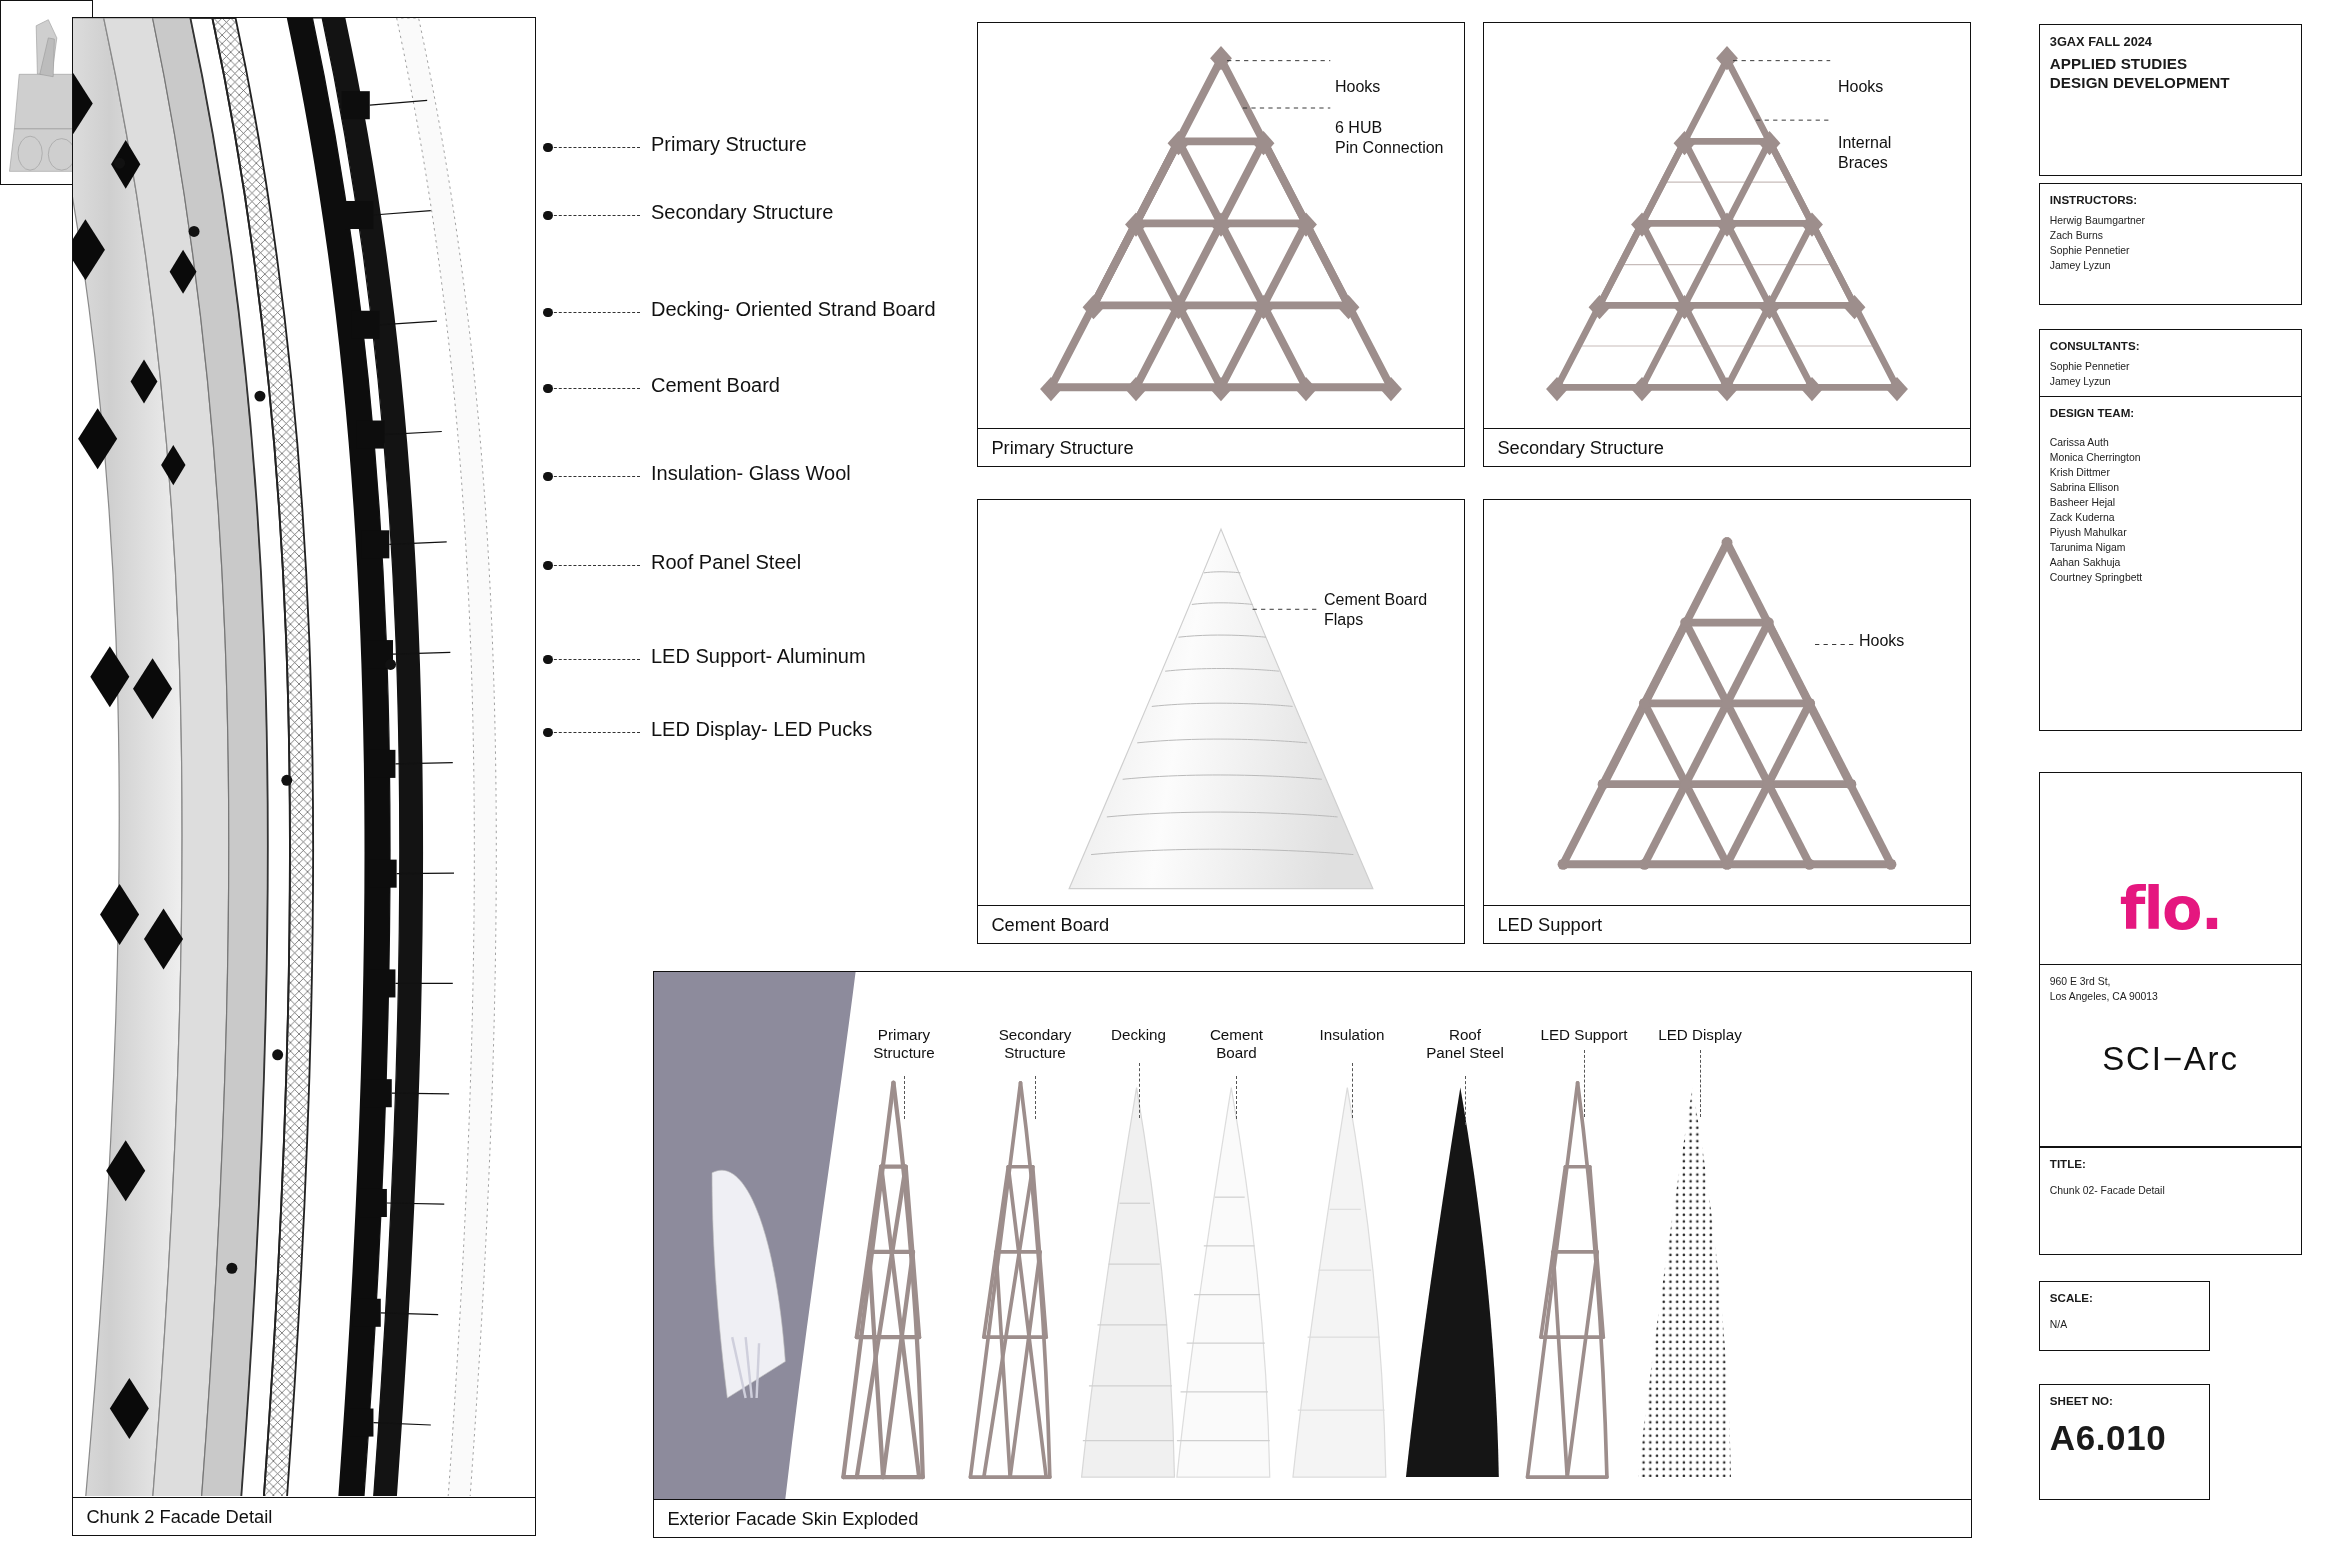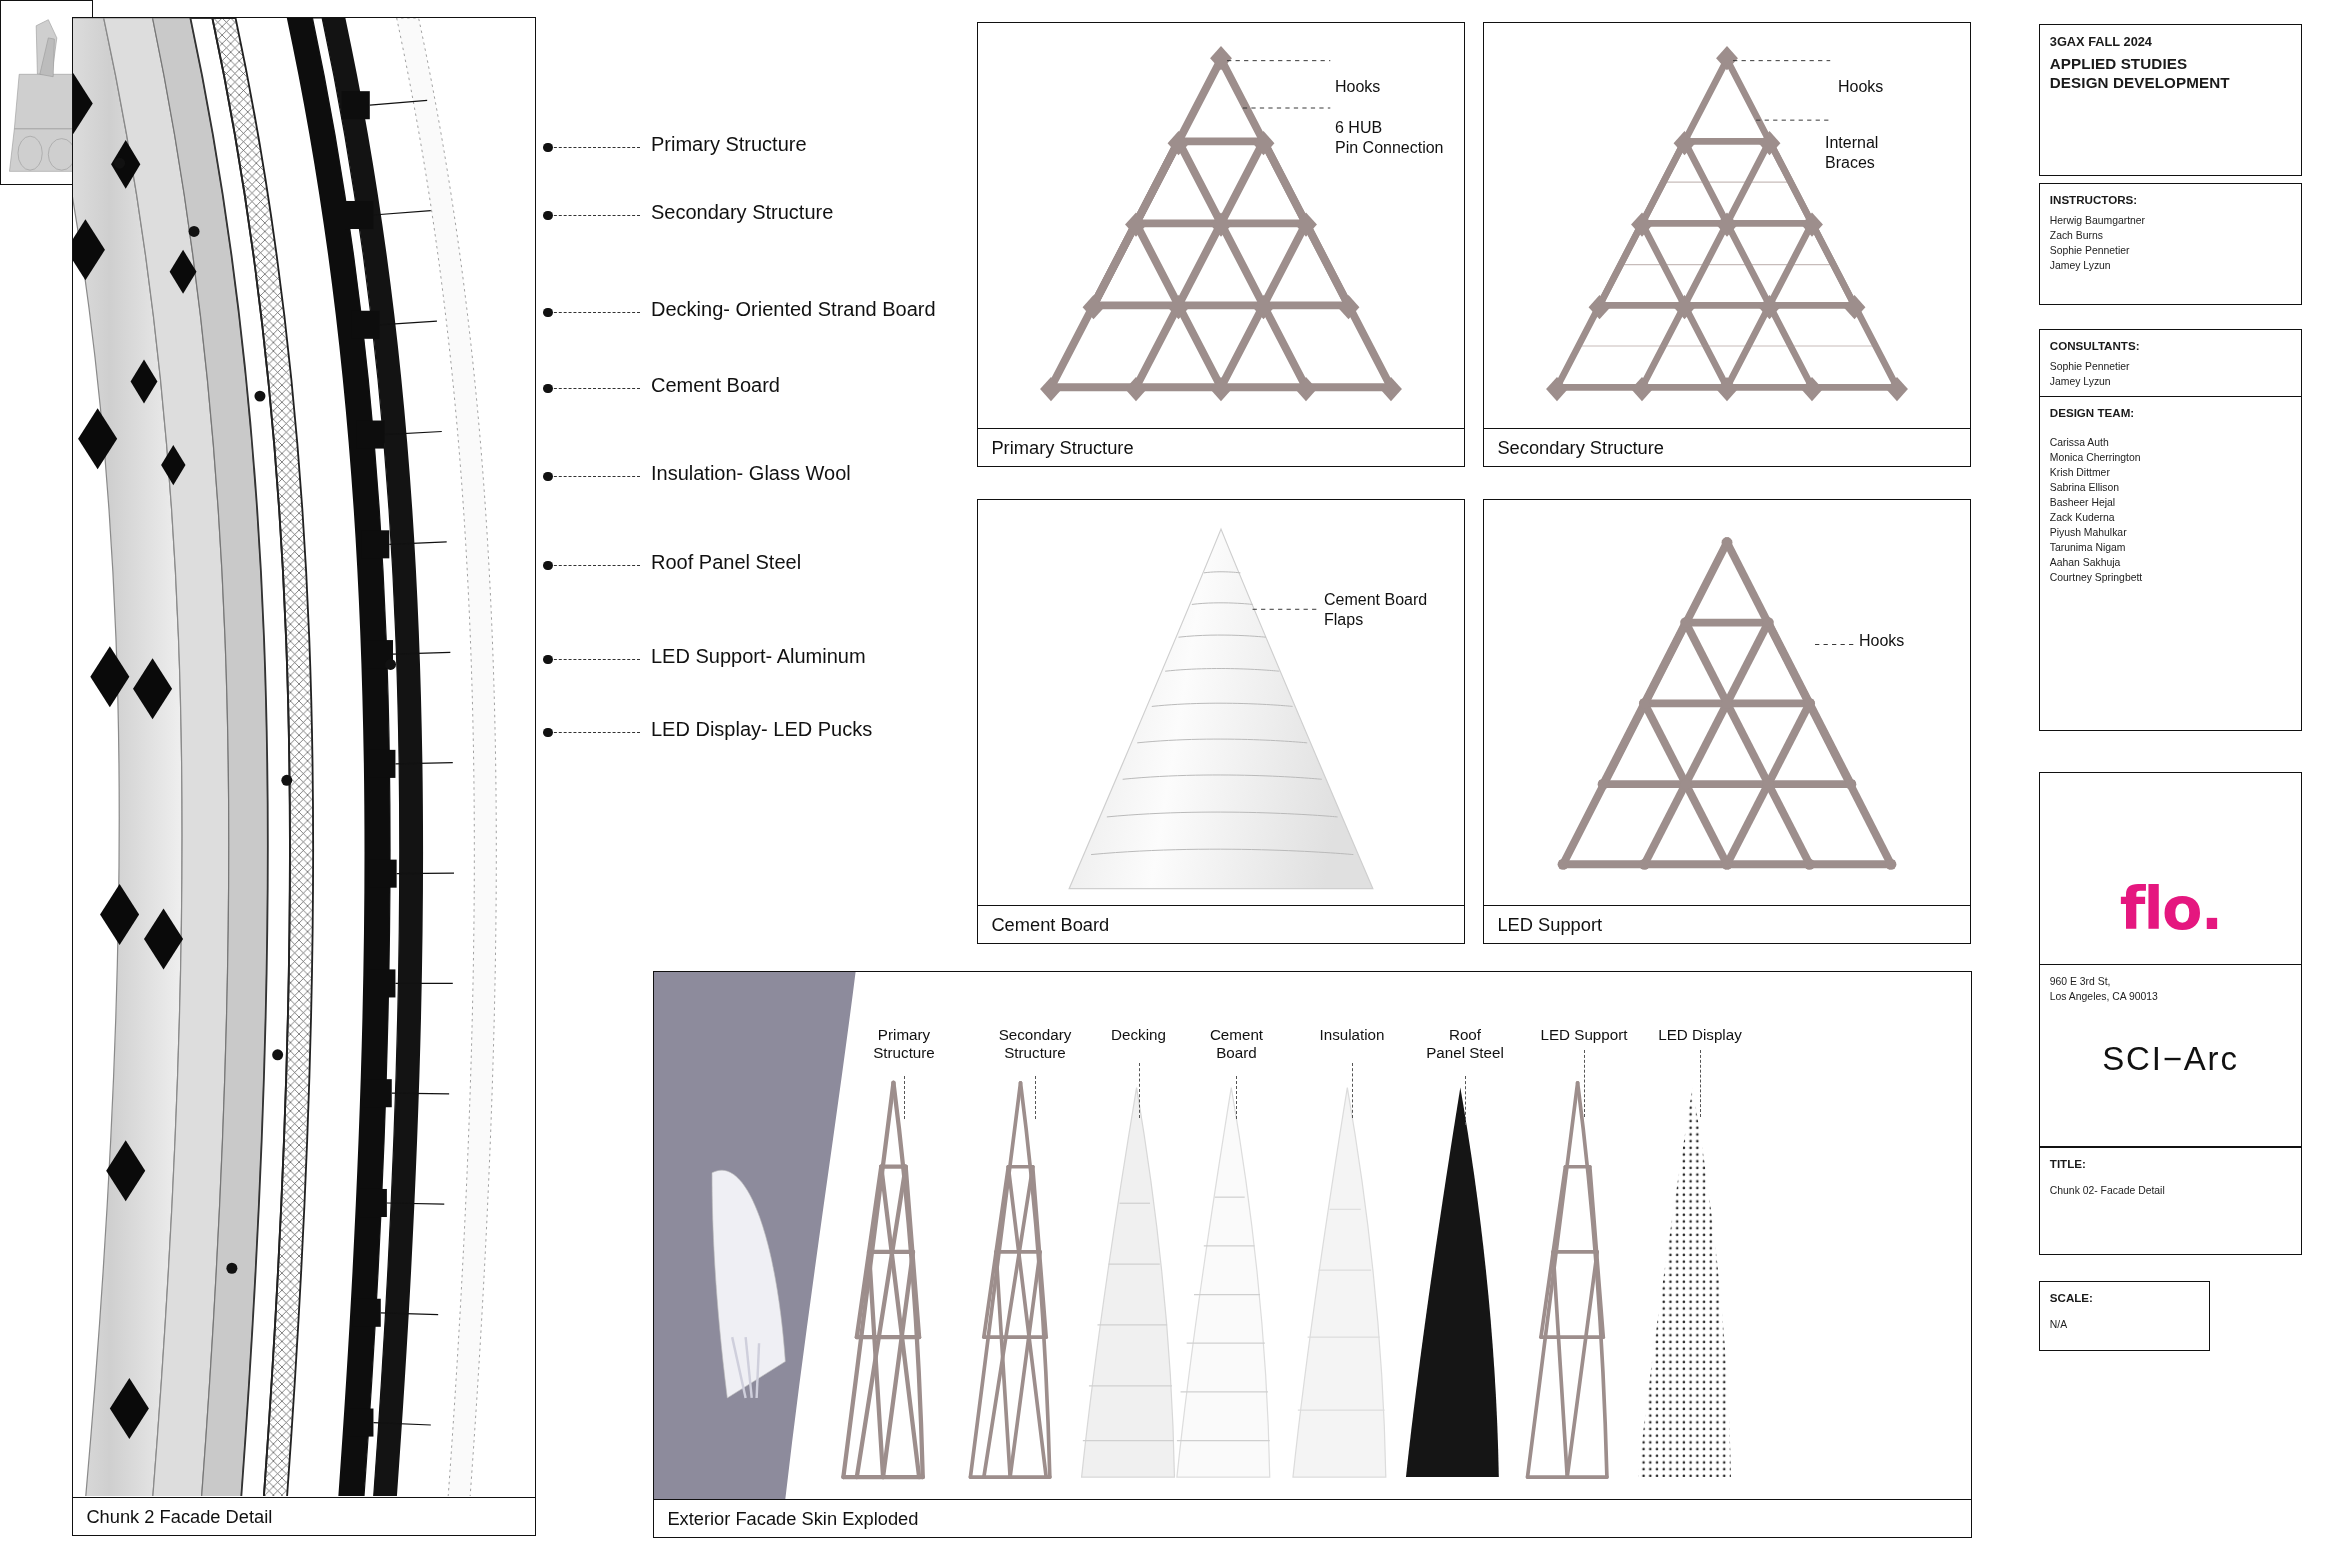--- a/index.html
+++ b/index.html
@@ -301,21 +301,21 @@
           <polygon points="400,583 418,603 400,623 382,603"></polygon>
           <polygon points="540,583 558,603 540,623 522,603"></polygon>
           <polygon points="680,583 698,603 680,623 662,603"></polygon>
         </g>
         <g stroke="#333" stroke-width="1.6" stroke-dasharray="7 7">
           <line x1="410" y1="62" x2="570" y2="62"></line>
           <line x1="448" y1="160" x2="570" y2="160"></line>
         </g>
       </svg>
       <div class="anno" style="left:354px;top:54px">Hooks</div>
-      <div class="anno" style="left:341px;top:110px">Internal
+      <div class="anno" style="left:354px;top:110px">Internal
 Braces</div>
     </div>
     <div class="panel-caption">Secondary Structure</div>
   </div>
 
   <div class="panel" id="cement-panel">
     <div class="panel-body">
       <svg class="tri-svg" viewBox="0 0 800 672">
         <defs>
           <linearGradient id="cb" x1="0" y1="0" x2="1" y2="0.2">
@@ -577,20 +577,26 @@
     </div>
   </div>
 
   <div class="tb" id="tb-scale">
     <div class="tb-inner">
       <div class="label">SCALE:</div>
       <div class="small" style="margin-top:13.4px">N/A</div>
     </div>
   </div>
 
+  <div class="tb" id="tb-sheet">
+    <div class="tb-inner">
+      <div class="label">SHEET NO:</div>
+      <div class="sheetno" style="margin-top:11px">A6.010</div>
+    </div>
+  </div>
 
   <div id="tb-thumb">
     <svg viewBox="0 0 150 300" style="width:100%;height:100%">
       <rect width="150" height="300" fill="#fff"></rect>
       <g fill="#cfcfcf" stroke="#9a9a9a" stroke-width="1">
         <path d="M58,40 L78,30 L92,60 L84,120 L60,120 Z"></path>
         <path d="M30,120 L120,120 L128,210 L22,210 Z"></path>
         <path d="M22,210 L128,210 L136,280 L14,280 Z"></path>
         <ellipse cx="48" cy="250" rx="20" ry="28"></ellipse>
         <ellipse cx="100" cy="252" rx="22" ry="26"></ellipse>

